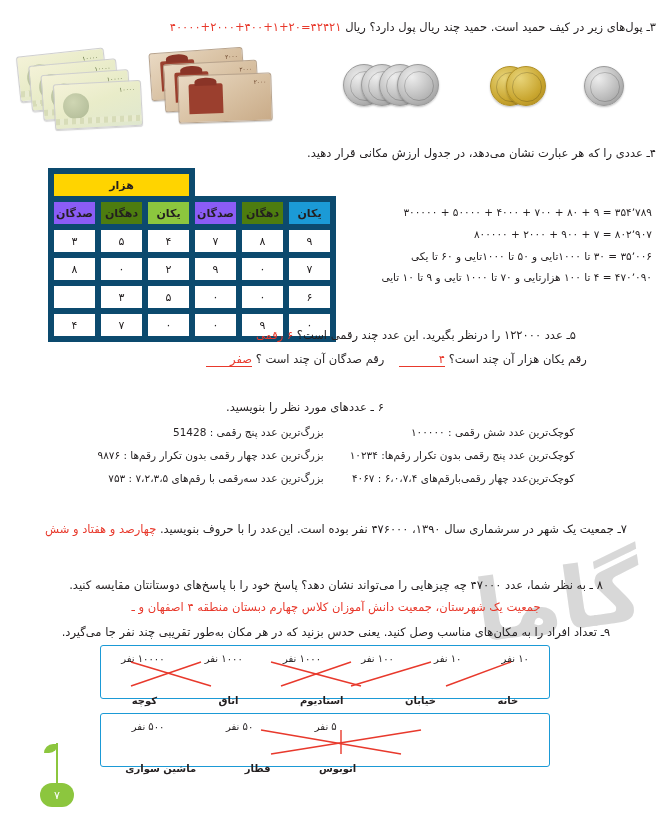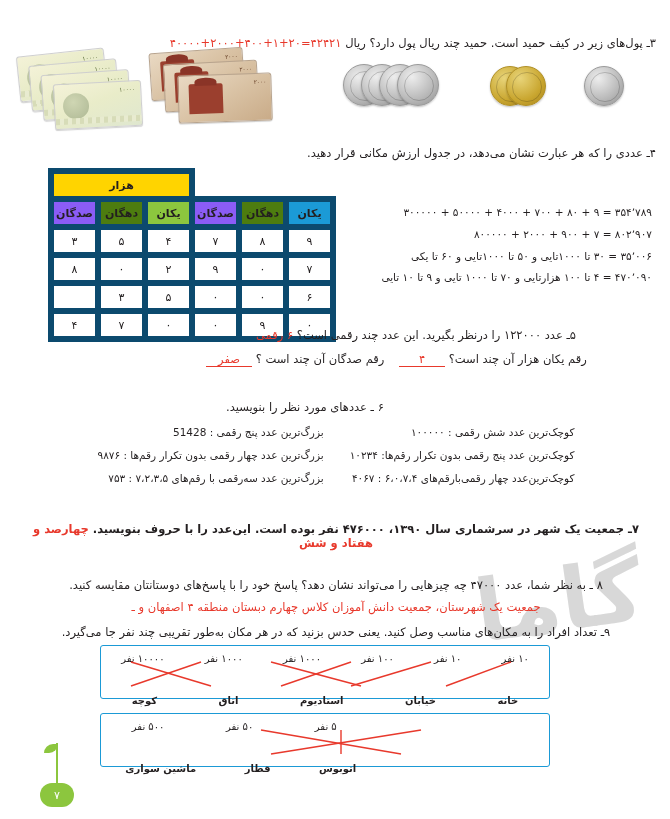--- a/index.html
+++ b/index.html
@@ -23,21 +23,21 @@
     font-weight:bold;
     opacity:.55;
     line-height:.95;
     text-align:center;
     pointer-events:none;
     user-select:none;
     transform:rotate(-8deg);
   }
 
   
-  .q3{position:absolute;right:14px;top:20px;width:640px;margin-top:16px;}
+  .q3{position:absolute;right:14px;top:20px;width:640px;}
   .q3 .line{font-size:11.5px;color:#231f20;text-align:right;}
   .q3 .red{color:#e8392c;}
   .money-row{position:absolute;right:20px;top:46px;width:630px;height:95px;}
 
   .bill{
     position:absolute;
     width:86px;height:44px;
     border:1px solid #cfcfcf;
     border-radius:3px;
     background:linear-gradient(160deg,#f4f2d8 0%,#e9ecc9 45%,#dfe7cf 100%);
@@ -94,30 +94,30 @@
 
   .eqs{position:absolute;right:18px;top:206px;width:300px;}
   .eqs div{font-size:10.5px;color:#231f20;margin-bottom:10px;text-align:right;direction:rtl;}
   .eqs .tall{margin-bottom:9px;}
 
   
   .q5{position:absolute;right:14px;top:328px;width:640px;font-size:11.5px;color:#231f20;text-align:left;}
   .q5 .l1{text-align:left;padding-left:240px;}
   .q5 .l2{text-align:left;padding-left:190px;margin-top:10px;}
   .red{color:#e8392c;}
-  .ul{border-bottom:1px solid #e8392c;display:inline-block;min-width:46px;text-align:center;}
+  .ul{border-bottom:1px solid #e8392c;display:inline-block;min-width:46px;text-align:right;}
 
   
   .q6{position:absolute;right:14px;top:400px;width:640px;font-size:11.5px;color:#231f20;}
   .q6 .title{text-align:left;padding-left:210px;}
   .q6 .grid{margin-top:12px;display:flex;flex-direction:row;justify-content:center;gap:26px;font-size:10.5px;}
   .q6 .col div{margin-bottom:11px;white-space:nowrap;}
 
   
-  .q7{position:absolute;right:14px;top:522px;width:640px;font-size:11.5px;color:#231f20;text-align:center;font-weight:bold;}
+  .q7{position:absolute;right:14px;top:522px;width:640px;font-size:11.5px;color:#231f20;text-align:center;}
 
   
   .q8{position:absolute;right:14px;top:578px;width:640px;font-size:11.5px;color:#231f20;text-align:center;}
   .q8 .ans{color:#e8392c;margin-top:8px;}
 
   
   .q9{position:absolute;right:14px;top:625px;width:640px;font-size:11.5px;color:#231f20;text-align:center;}
 
   .matchbox{
     position:absolute;left:100px;width:448px;

